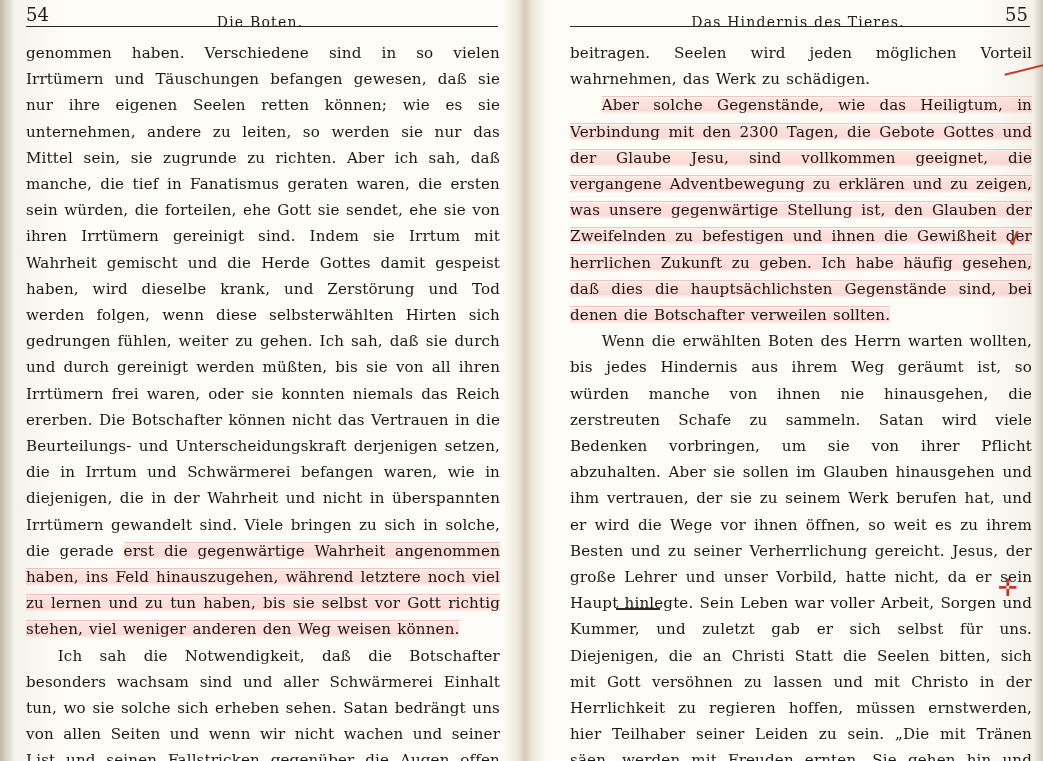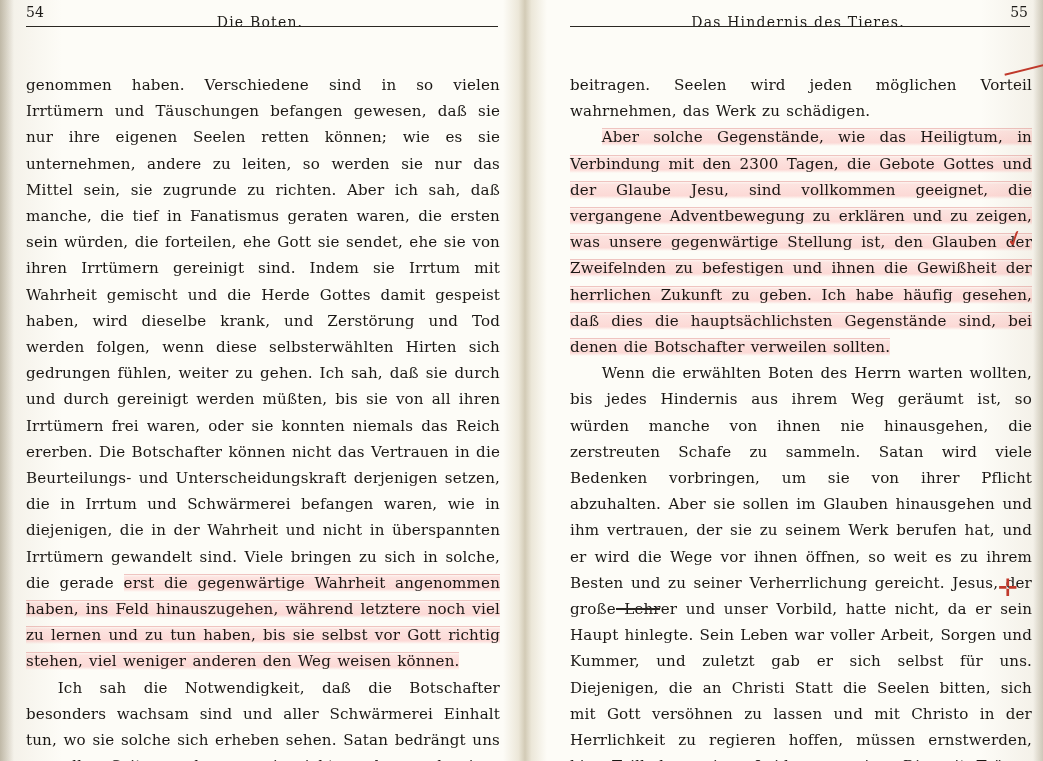--- a/index.html
+++ b/index.html
@@ -60,21 +60,21 @@
 
   .running-head {
     position: relative;
     height: 30px;
     font-size: 14.5px;
     color: #1d1b18;
   }
   .running-head .folio {
     position: absolute;
     top: 4px;
-    font-size: 14px;
+    font-size: 18px;
   }
   .leaf-left  .folio { left: 10px; }
   .leaf-right .folio { right: 8px; }
   .running-head .rh-title {
     position: absolute;
     top: 14px;
     width: 100%;
     text-align: center;
     letter-spacing: 1.2px;
     font-size: 14px;
@@ -99,21 +99,21 @@
     letter-spacing: 0.15px;
     word-spacing: 1.2px;
     -webkit-hyphens: none;
     hyphens: none;
   }
   .col p {
     margin: 0;
     text-indent: 2.1em;
     text-align: justify;
   }
-  .col p.noindent { text-indent: 0; margin-top: 32px; }
+  .col p.noindent { text-indent: 0; }
 
   
   .hl {
     background: linear-gradient(
         to bottom,
         rgba(255,255,255,0) 0%,
         rgba(252,170,170,0.30) 18%,
         rgba(250,150,150,0.34) 82%,
         rgba(255,255,255,0) 100%);
     box-shadow: 0 0.5px 0 rgba(205,60,60,0.55) inset;

